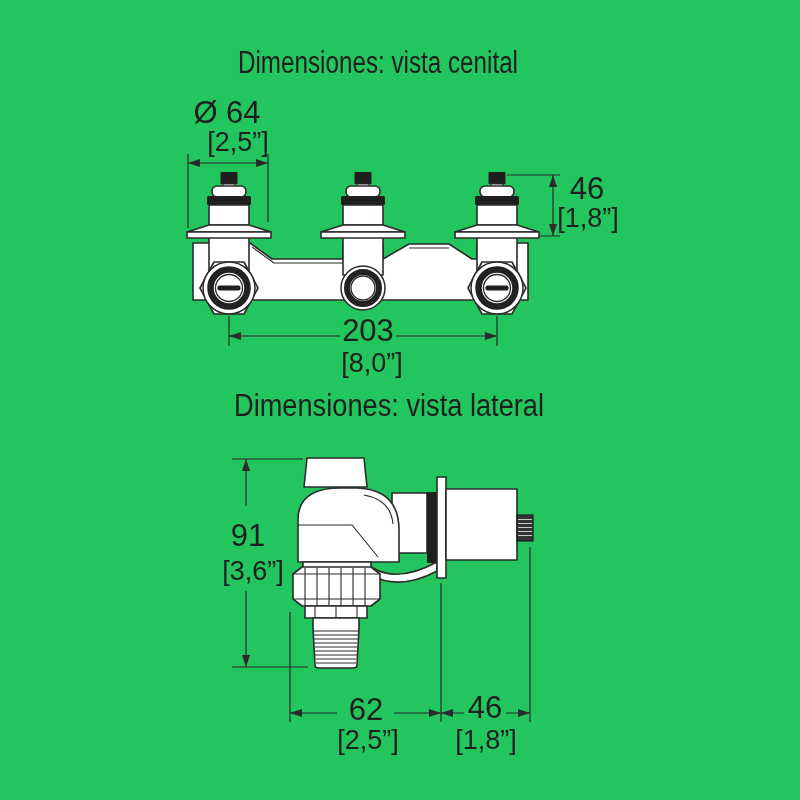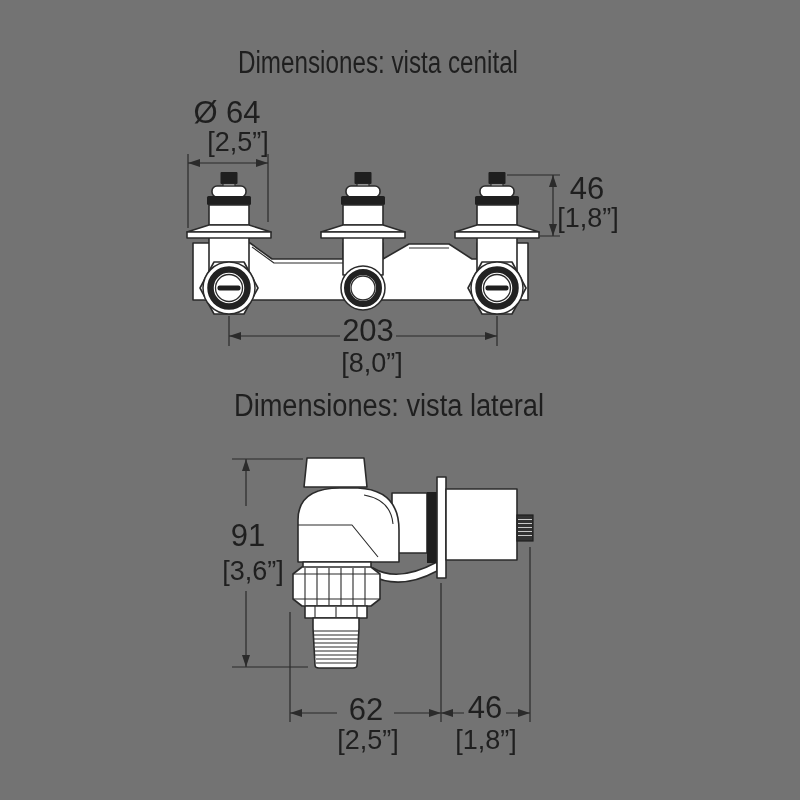--- a/index.html
+++ b/index.html
@@ -1,16 +1,16 @@
 <!DOCTYPE html>
 <html><head>
 <meta charset="utf-8">
 <style>
   html,body{margin:0;padding:0;background:#ffffff;}
-  .page{position:relative;width:800px;height:800px;background:#737373;overflow:hidden;
+  .page{position:relative;width:800px;height:800px;background:#22c55e;overflow:hidden;
         font-family:"Liberation Sans",sans-serif;text-align:right;}
   svg{display:block}
   .lnw{fill:#ffffff;stroke:#2b2b2b;stroke-width:1.6;stroke-linejoin:round;stroke-linecap:round;}
   .thin{fill:none;stroke:#2b2b2b;stroke-width:1.1;stroke-linejoin:round;}
   .dim{fill:none;stroke:#2b2b2b;stroke-width:1.2;}
   .blk{fill:#1f1f1f;stroke:none;}
   .arr{fill:#2b2b2b;stroke:none;}
   .txt{fill:#1f1f1f;font-family:"Liberation Sans",sans-serif;}
   .title{font-size:31px;}
   .num{font-size:31px;}

